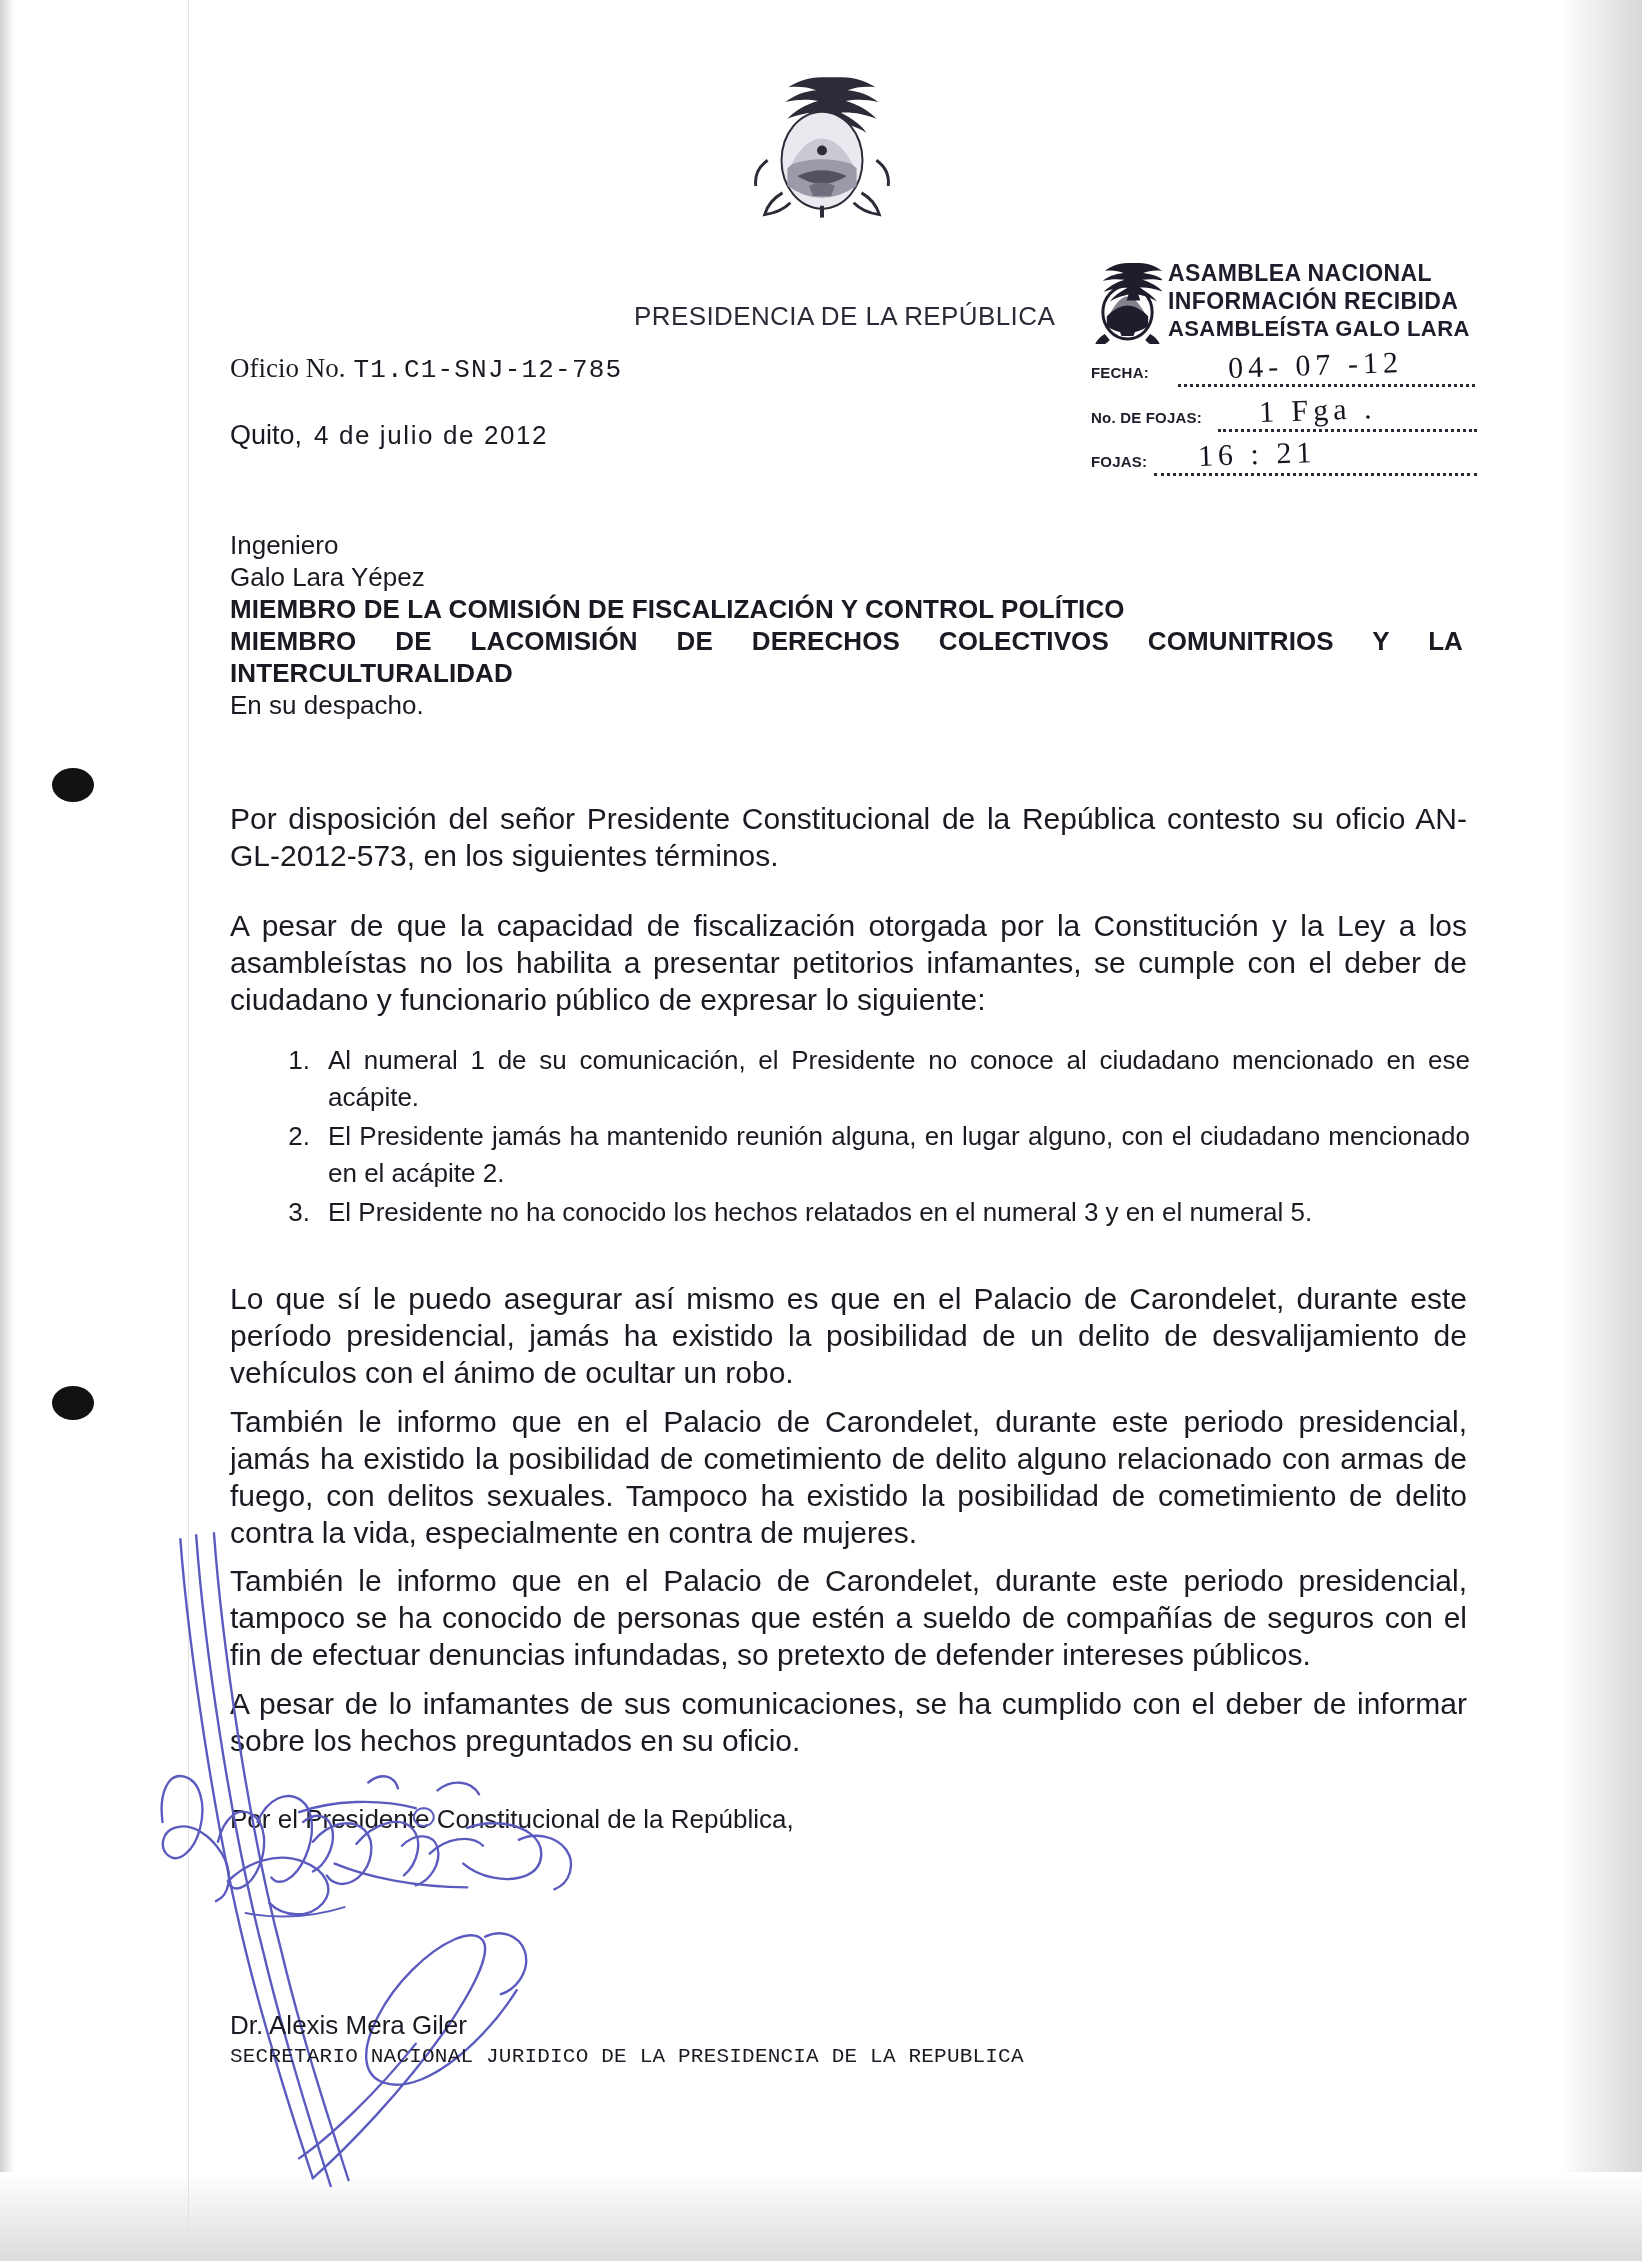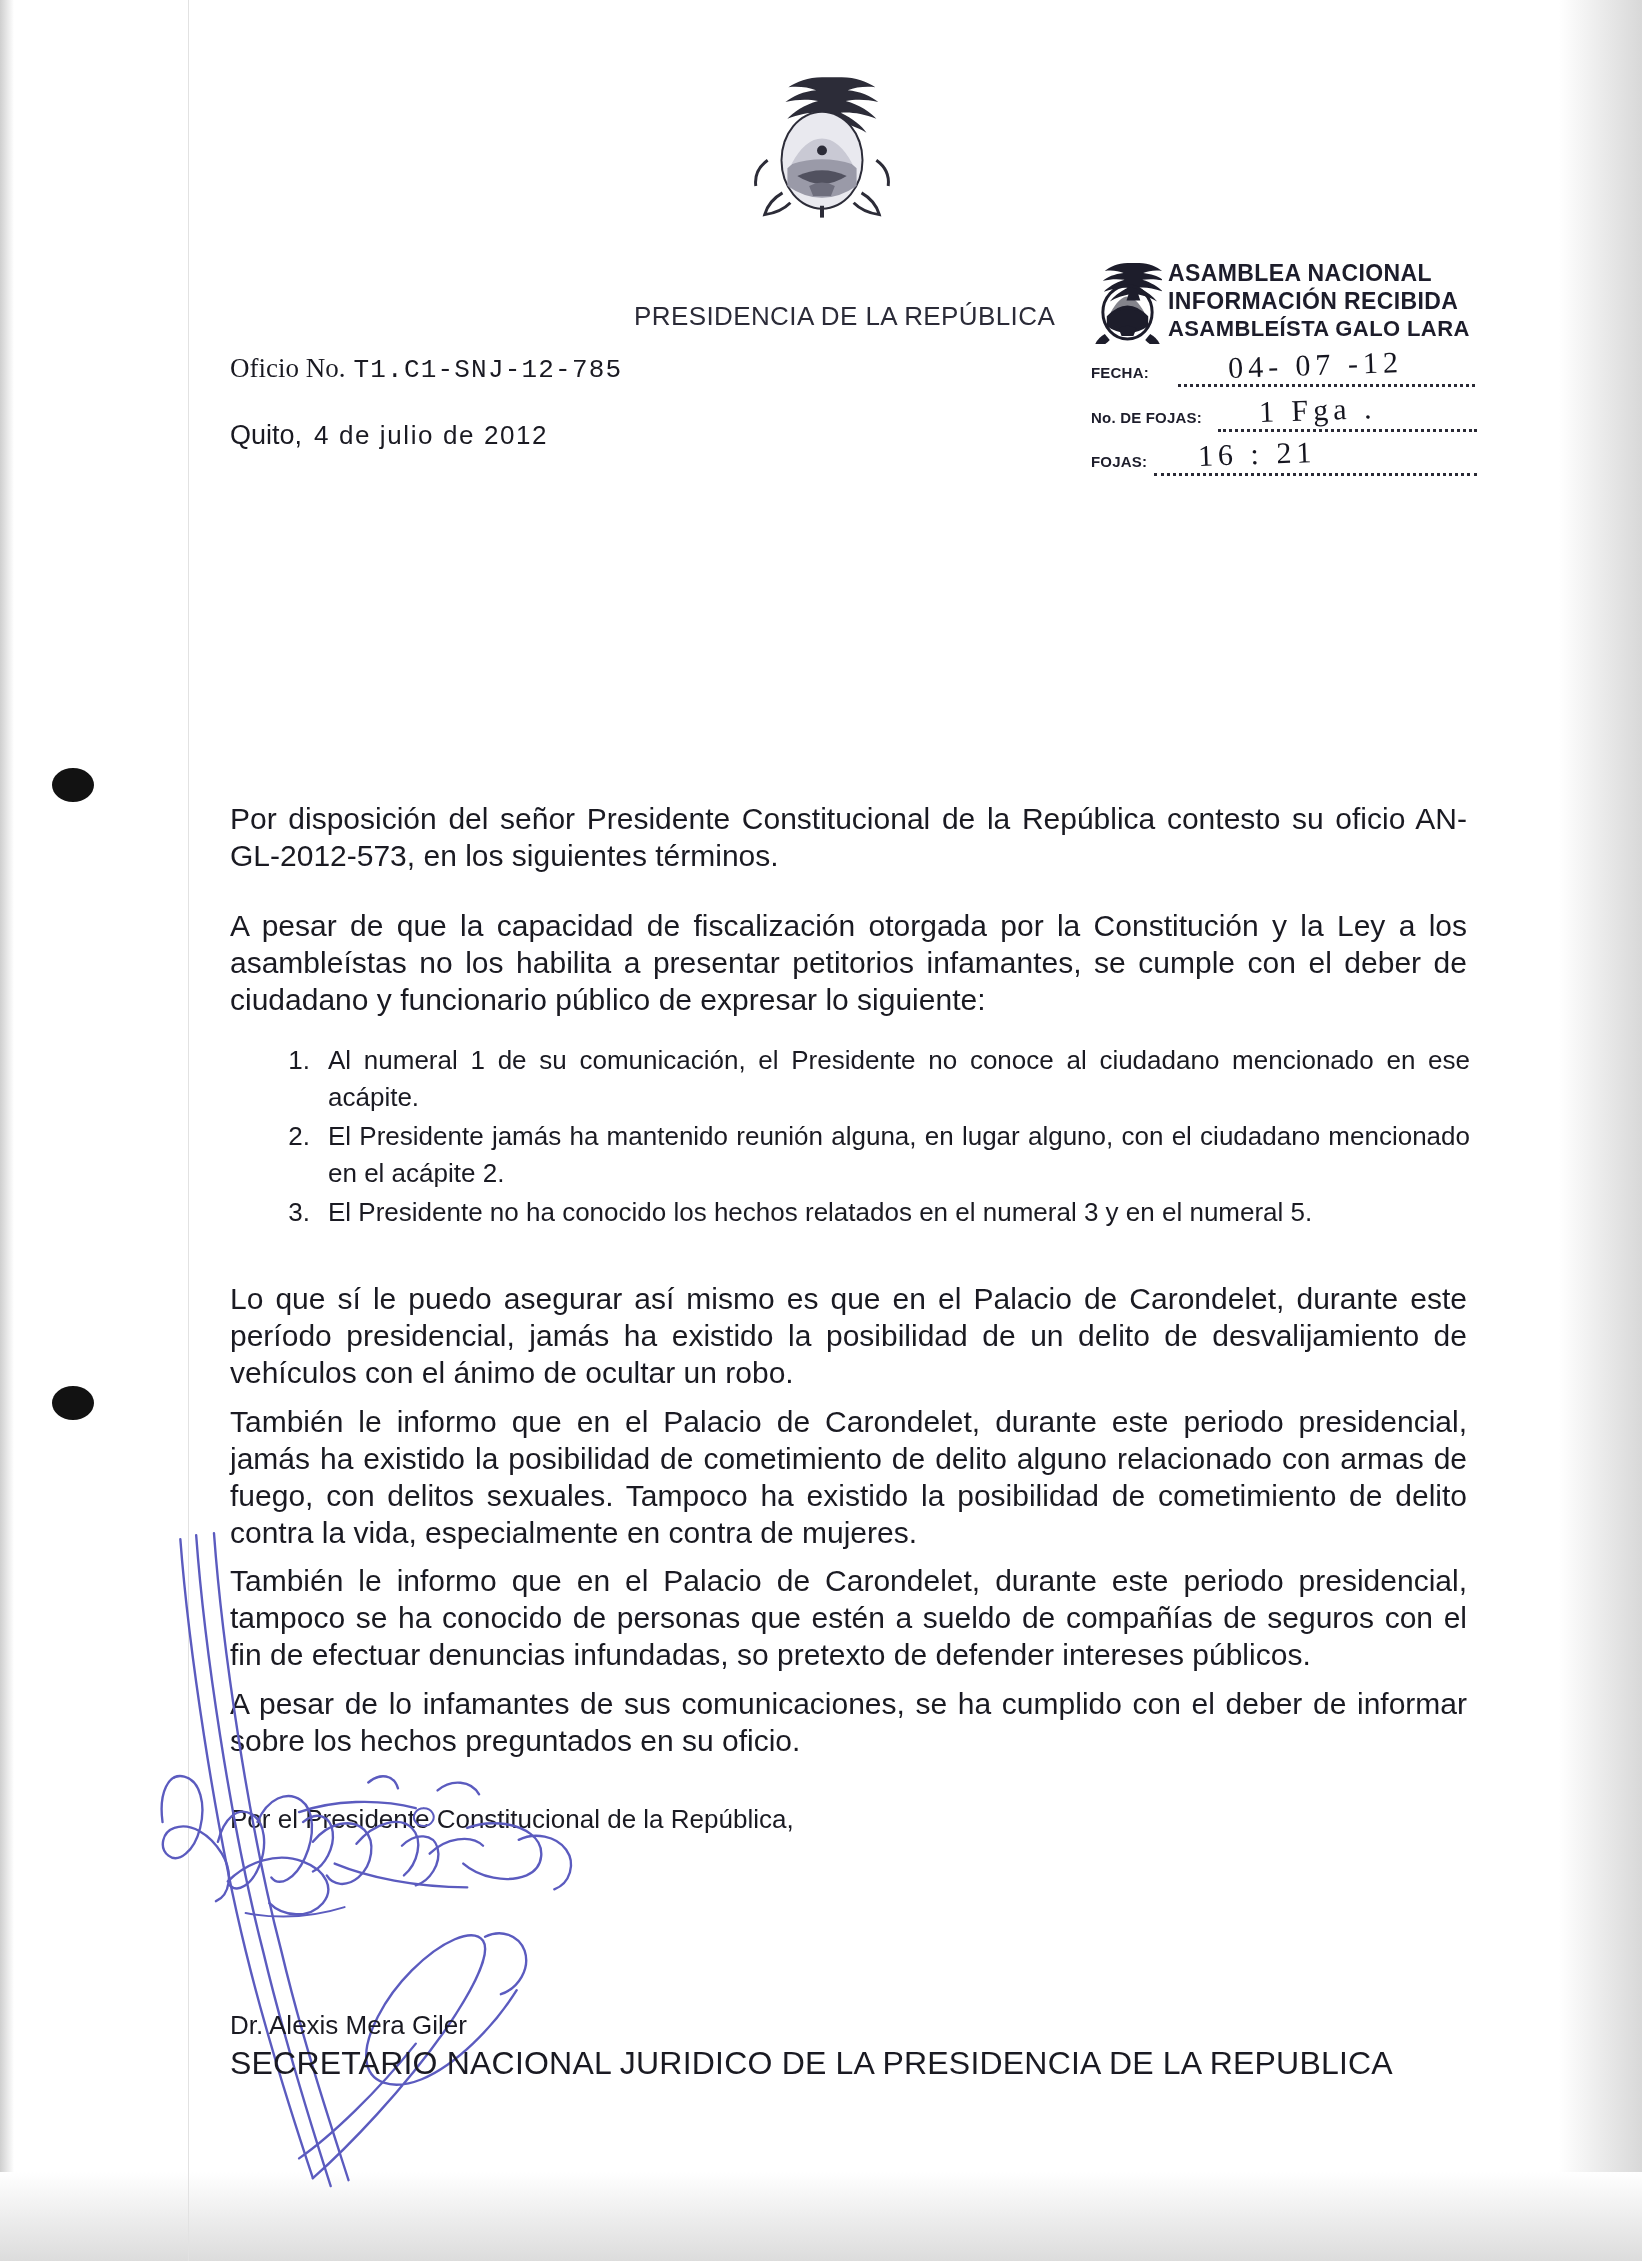--- a/index.html
+++ b/index.html
@@ -224,22 +224,23 @@
   .sig-name {
     position: absolute;
     left: 230px;
     top: 2010px;
     font-size: 26px;
   }
   .sig-title {
     position: absolute;
     left: 230px;
     top: 2045px;
-    font-size: 32px;
+    font-size: 21px;
     letter-spacing: 0.2px;
+    font-family: Liberation Mono, monospace;
   }
 
   
   .punch {
     position: absolute;
     width: 42px;
     height: 34px;
     background: #121212;
     border-radius: 50%;
   }
@@ -330,20 +331,28 @@
       <span class="sf-dots"></span>
       <span class="sf-hand">1 Fga .</span>
     </div>
     <div class="stamp-field f3">
       <span class="sf-label">FOJAS:</span>
       <span class="sf-dots"></span>
       <span class="sf-hand">16 : 21</span>
     </div>
   </div>
 
+  <div class="addressee">
+    <div class="plain">Ingeniero</div>
+    <div class="plain">Galo Lara Yépez</div>
+    <div class="bold">MIEMBRO DE LA COMISIÓN DE FISCALIZACIÓN Y CONTROL POLÍTICO</div>
+    <div class="bold justify">MIEMBRO DE LACOMISIÓN DE DERECHOS COLECTIVOS COMUNITRIOS Y LA</div>
+    <div class="bold">INTERCULTURALIDAD</div>
+    <div class="plain">En su despacho.</div>
+  </div>
 
   <div class="punch p-top"></div>
   <div class="punch p-bot"></div>
 
   <div class="body-block p1">Por disposición del señor Presidente Constitucional de la República contesto su oficio AN-GL-2012-573, en los siguientes términos.</div>
   <div class="body-block p2">A pesar de que la capacidad de fiscalización otorgada por la Constitución y la Ley a los asambleístas no los habilita a presentar petitorios  infamantes, se cumple con el deber de ciudadano y funcionario público de expresar lo siguiente:</div>
 
   <div class="list">
     <div class="list-item">
       <span class="list-num">1.</span>

